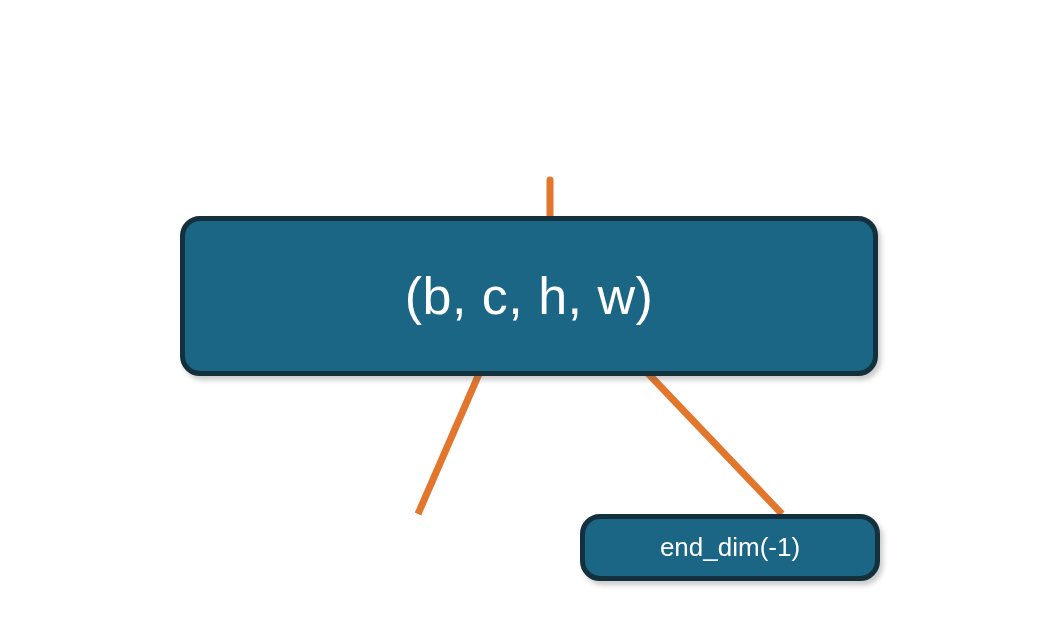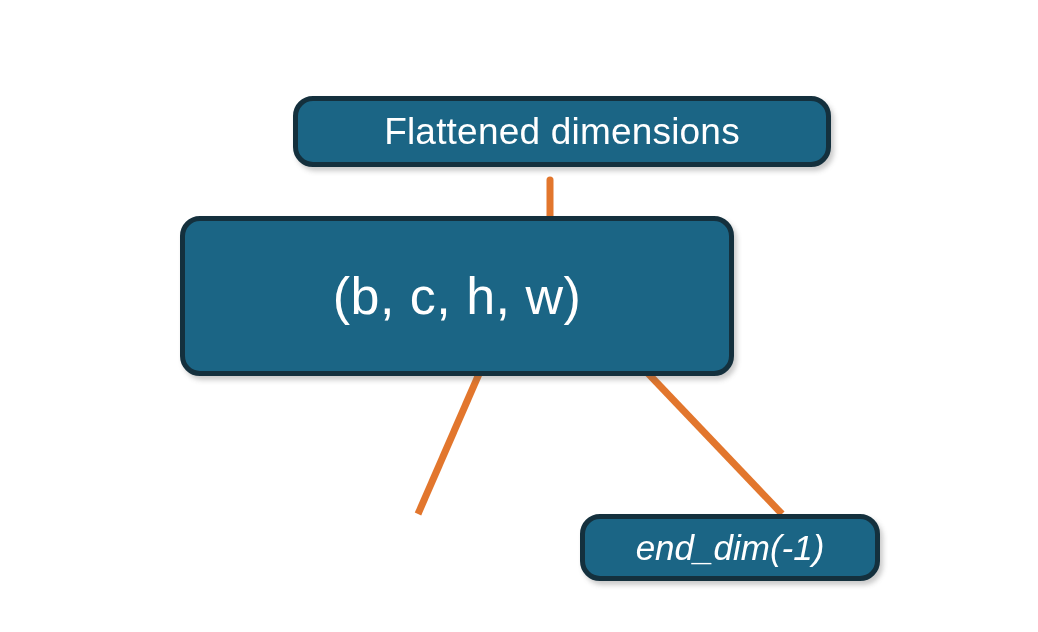--- a/index.html
+++ b/index.html
@@ -45,39 +45,38 @@
     left: 293px;
     top: 96px;
     width: 538px;
     height: 71px;
     font-size: 37px;
     letter-spacing: 0.2px;
   }
   #box-shape {
     left: 180px;
     top: 216px;
-    width: 554px;
+    width: 698px;
     height: 160px;
     font-size: 52px;
     letter-spacing: 0.5px;
   }
   #box-start-dim {
     left: 270px;
     top: 514px;
     width: 293px;
     height: 67px;
     font-size: 35px;
   }
   #box-end-dim {
     left: 580px;
     top: 514px;
     width: 300px;
     height: 67px;
-    font-size: 35px;
-    font-style: italic;
+    font-size: 26px;
   }
   .shape-label {
     position: relative;
     z-index: 2;
   }
 </style>
 </head>
 <body>
 
 <div id="canvas">
@@ -105,23 +104,20 @@
 
     <g>
       <path d="M 418,514 L 492,344" fill="none" stroke="#E2762D" stroke-width="7" stroke-linecap="butt" marker-end="url(#arrowhead-orange)"></path>
     </g>
 
     <g>
       <path d="M 782,514 L 620,344" fill="none" stroke="#E2762D" stroke-width="7" stroke-linecap="butt" marker-end="url(#arrowhead-orange)"></path>
     </g>
   </svg>
 
-  <div class="node-box" id="box-flattened">
-    <span class="shape-label">Flattened dimensions</span>
-  </div>
 
   <div class="node-box" id="box-shape">
     <span class="shape-label">(b, c, h, w)</span>
   </div>
 
 
   <div class="node-box" id="box-end-dim">
     <span class="shape-label">end_dim(-1)</span>
   </div>
 

